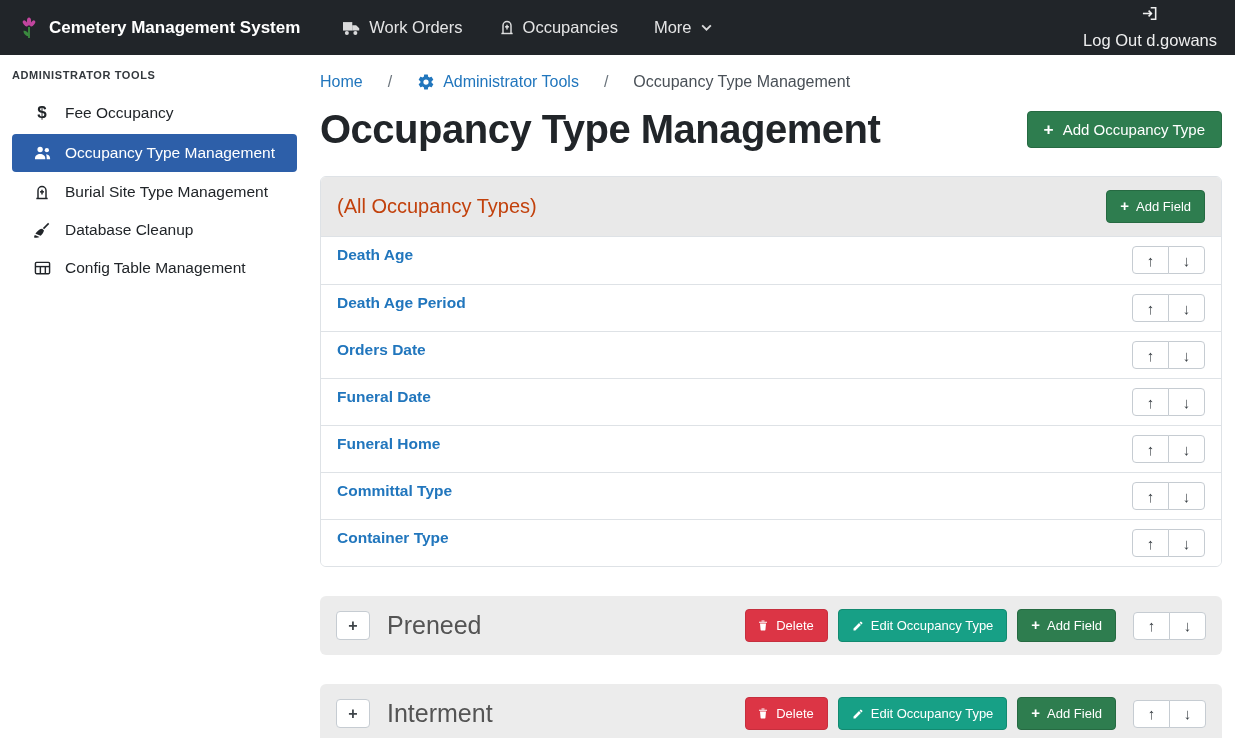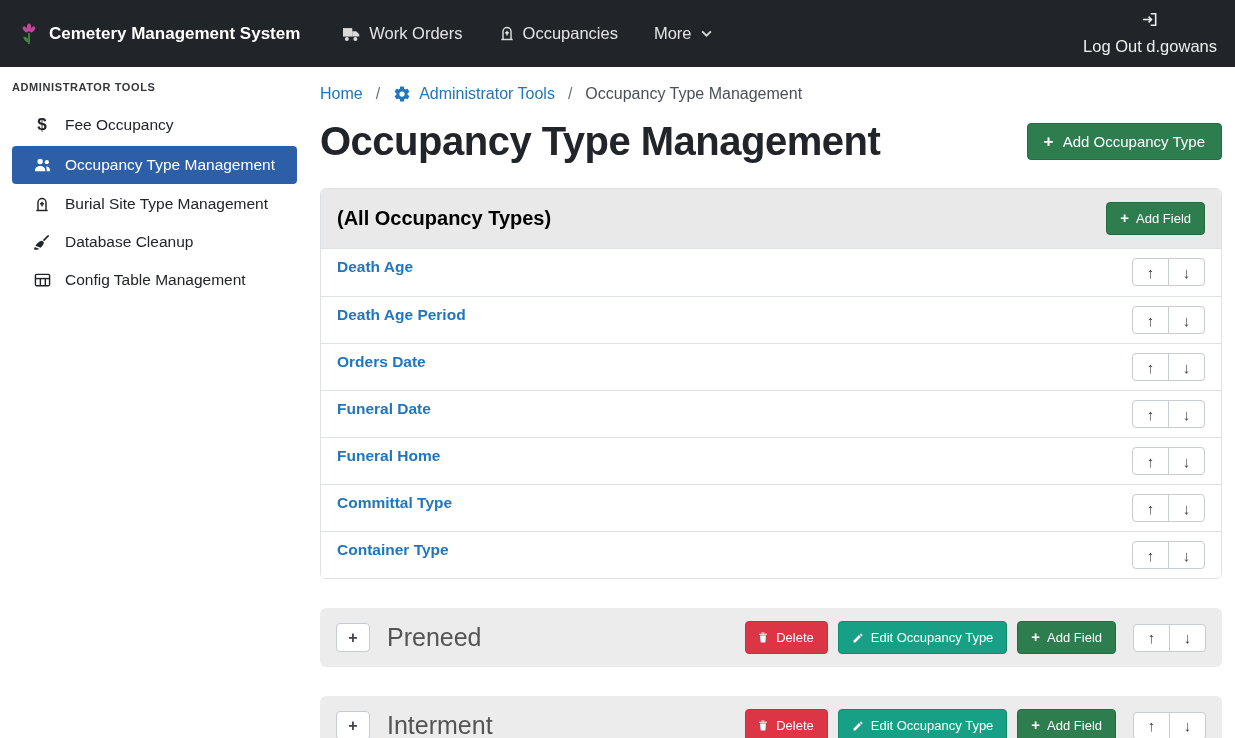--- a/index.html
+++ b/index.html
@@ -1,20 +1,20 @@
 <!DOCTYPE html>
 <html><head>
 <meta charset="utf-8">
 <style>
   * { box-sizing: border-box; margin: 0; padding: 0; }
   html, body { width: 1235px; height: 738px; overflow: hidden; background: #fff;
     font-family: "Liberation Sans", "DejaVu Sans", sans-serif; color: #212529; }
 
   
-  .navbar { height: 67px; background: #212529; display: flex; align-items: center;
+  .navbar { height: 55px; background: #212529; display: flex; align-items: center;
     padding: 0 18px; color: #fff; }
   .brand { display: flex; align-items: center; gap: 9px; font-size: 17px; font-weight: 700;
     color: #fff; cursor: pointer; white-space: nowrap; }
   .nav-links { display: flex; align-items: center; gap: 36px; margin-left: 42px; }
   .nav-link { display: flex; align-items: center; gap: 8px; color: rgba(255,255,255,.88);
     font-size: 16.5px; cursor: pointer; text-decoration: none; }
   .nav-link svg { opacity: .95; }
   .navbar .spacer { flex: 1; }
   .logout { display: flex; align-items: center; gap: 9px; color: rgba(255,255,255,.92);
     font-size: 16.5px; cursor: pointer; flex-direction: column; }
@@ -29,21 +29,21 @@
     color: #33383d; text-transform: uppercase; padding: 0 12px 12px 12px; }
   .side-item { display: flex; align-items: center; gap: 13px; padding: 10px 10px 10px 32px;
     font-size: 15.5px; color: #212529; cursor: pointer; }
   .side-item .ico { width: 20px; display: flex; justify-content: center; align-items: center;
     color: #212529; font-weight: 700; }
   .side-item.active { background: #2d5fa9; color: #fff; border-radius: 4px;
     margin: 1px 11px 1px 12px; padding-left: 20px; }
   .side-item.active .ico { color: #fff; }
 
   
-  .breadcrumb { display: flex; align-items: center; gap: 13px; margin: 18px 0 0 0;
+  .breadcrumb { display: flex; align-items: center; gap: 25px; margin: 18px 0 0 0;
     font-size: 16px; }
   .crumb-link { color: #2176bd; text-decoration: none; cursor: pointer;
     display: flex; align-items: center; gap: 8px; }
   .crumb-sep { color: #6c757d; }
   .crumb-current { color: #495057; }
 
   
   .page-header { display: flex; align-items: center; justify-content: space-between;
     margin: 16px 0 24px 0; }
   .page-title { font-size: 40px; font-weight: 600; color: #212529; letter-spacing: -.5px; }
@@ -63,21 +63,21 @@
   .arrow-btn { width: 37px; height: 28px; display: flex; align-items: center;
     justify-content: center; background: #fff; border: 1px solid #c6ccd2; color: #3e4449;
     font-size: 15px; cursor: pointer; padding: 0; }
   .arrow-btn:first-child { border-radius: 4px 0 0 4px; }
   .arrow-btn:last-child  { border-radius: 0 4px 4px 0; margin-left: -1px; }
 
   
   .card { border: 1px solid #dee2e6; border-radius: 6px; overflow: hidden; }
   .card-header { background: #e9e9e9; border-bottom: 1px solid #dee2e6;
     padding: 13px 16px; display: flex; align-items: center; justify-content: space-between; }
-  .card-header-title { font-size: 20px; font-weight: 700; color: #000000; }
+  .card-header-title { font-size: 20px; font-weight: 400; color: #c2410c; }
   .field-row { display: flex; align-items: flex-start; justify-content: space-between;
     padding: 9px 16px; background: #fff; min-height: 47px; }
   .field-row + .field-row { border-top: 1px solid #dee2e6; }
   .field-link { color: #2176bd; font-weight: 700; font-size: 15.5px;
     text-decoration: none; cursor: pointer; }
 
   
   .type-bar { margin-top: 29px; background: #ececec; border-radius: 6px;
     padding: 13px 16px; display: flex; align-items: center; gap: 17px; }
   .expand-btn { width: 34px; height: 29px; background: #fff; border: 1px solid #c6ccd2;

